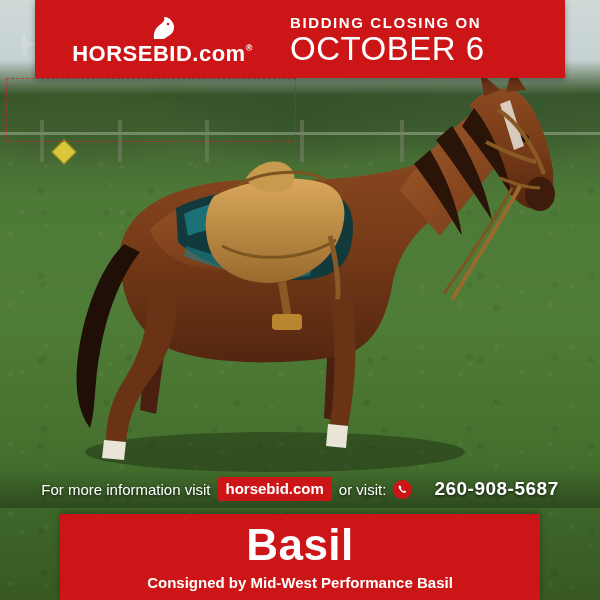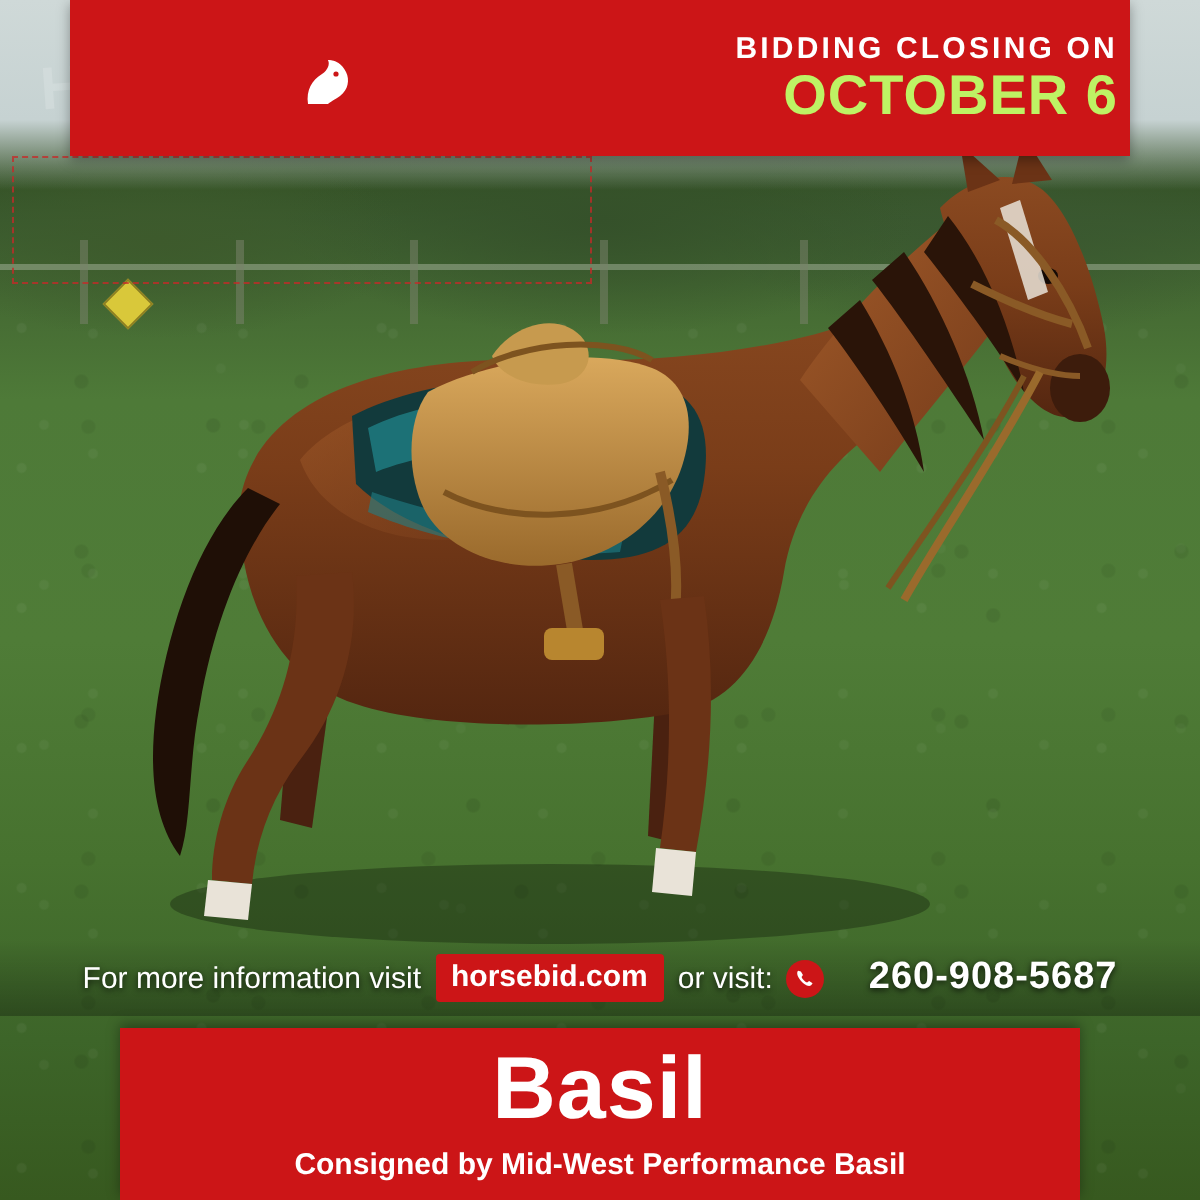--- a/index.html
+++ b/index.html
@@ -111,35 +111,35 @@
   .logo-text .sup {
     font-size: 9px;
     vertical-align: top;
     position: relative;
     top: 2px;
   }
   .banner-right {
     flex: 1;
     display: flex;
     flex-direction: column;
-    align-items: flex-end;
+    align-items: flex-start;
     justify-content: center;
     padding-right: 6px;
   }
   .bid-line {
     color: #fff;
     font-size: 15px;
     letter-spacing: 1.6px;
     font-weight: bold;
     margin-bottom: 1px;
   }
   .bid-date {
-    color: #bef264;
-    font-size: 28px;
-    font-weight: bold;
+    color: #ffffff;
+    font-size: 33px;
+    font-weight: normal;
     letter-spacing: .5px;
     line-height: 1;
   }
 
   
   .info-strip {
     position: absolute;
     left: 0; right: 0;
     bottom: 92px;
     height: 38px;
@@ -346,20 +346,21 @@
 
   <div class="top-banner">
     <div class="logo-wrap">
       <span class="logo-horse">
         <svg width="30" height="24" viewBox="0 0 30 24" aria-hidden="true">
           <path d="M6 23 C5 16 8 11 13 8 C16 6 17 3 16 1 C20 1 23 3 25 7 C27 11 26 16 22 19 C19 21 17 22 16 23 Z" fill="#ffffff"></path>
           <path d="M16 1 l4 1 l-1 4 z" fill="#ffffff"></path>
           <circle cx="20" cy="8" r="1.3" fill="#cc1517"></circle>
         </svg>
       </span>
+      <span class="logo-text"><span>HORSEBID.com</span><span class="sup">®</span></span>
     </div>
     <div class="banner-right">
       <div class="bid-line">BIDDING CLOSING ON</div>
       <div class="bid-date">OCTOBER 6</div>
     </div>
   </div>
 
   <div class="info-strip">
     <span>For more information visit</span>
     <span class="site-chip">horsebid.com</span>

